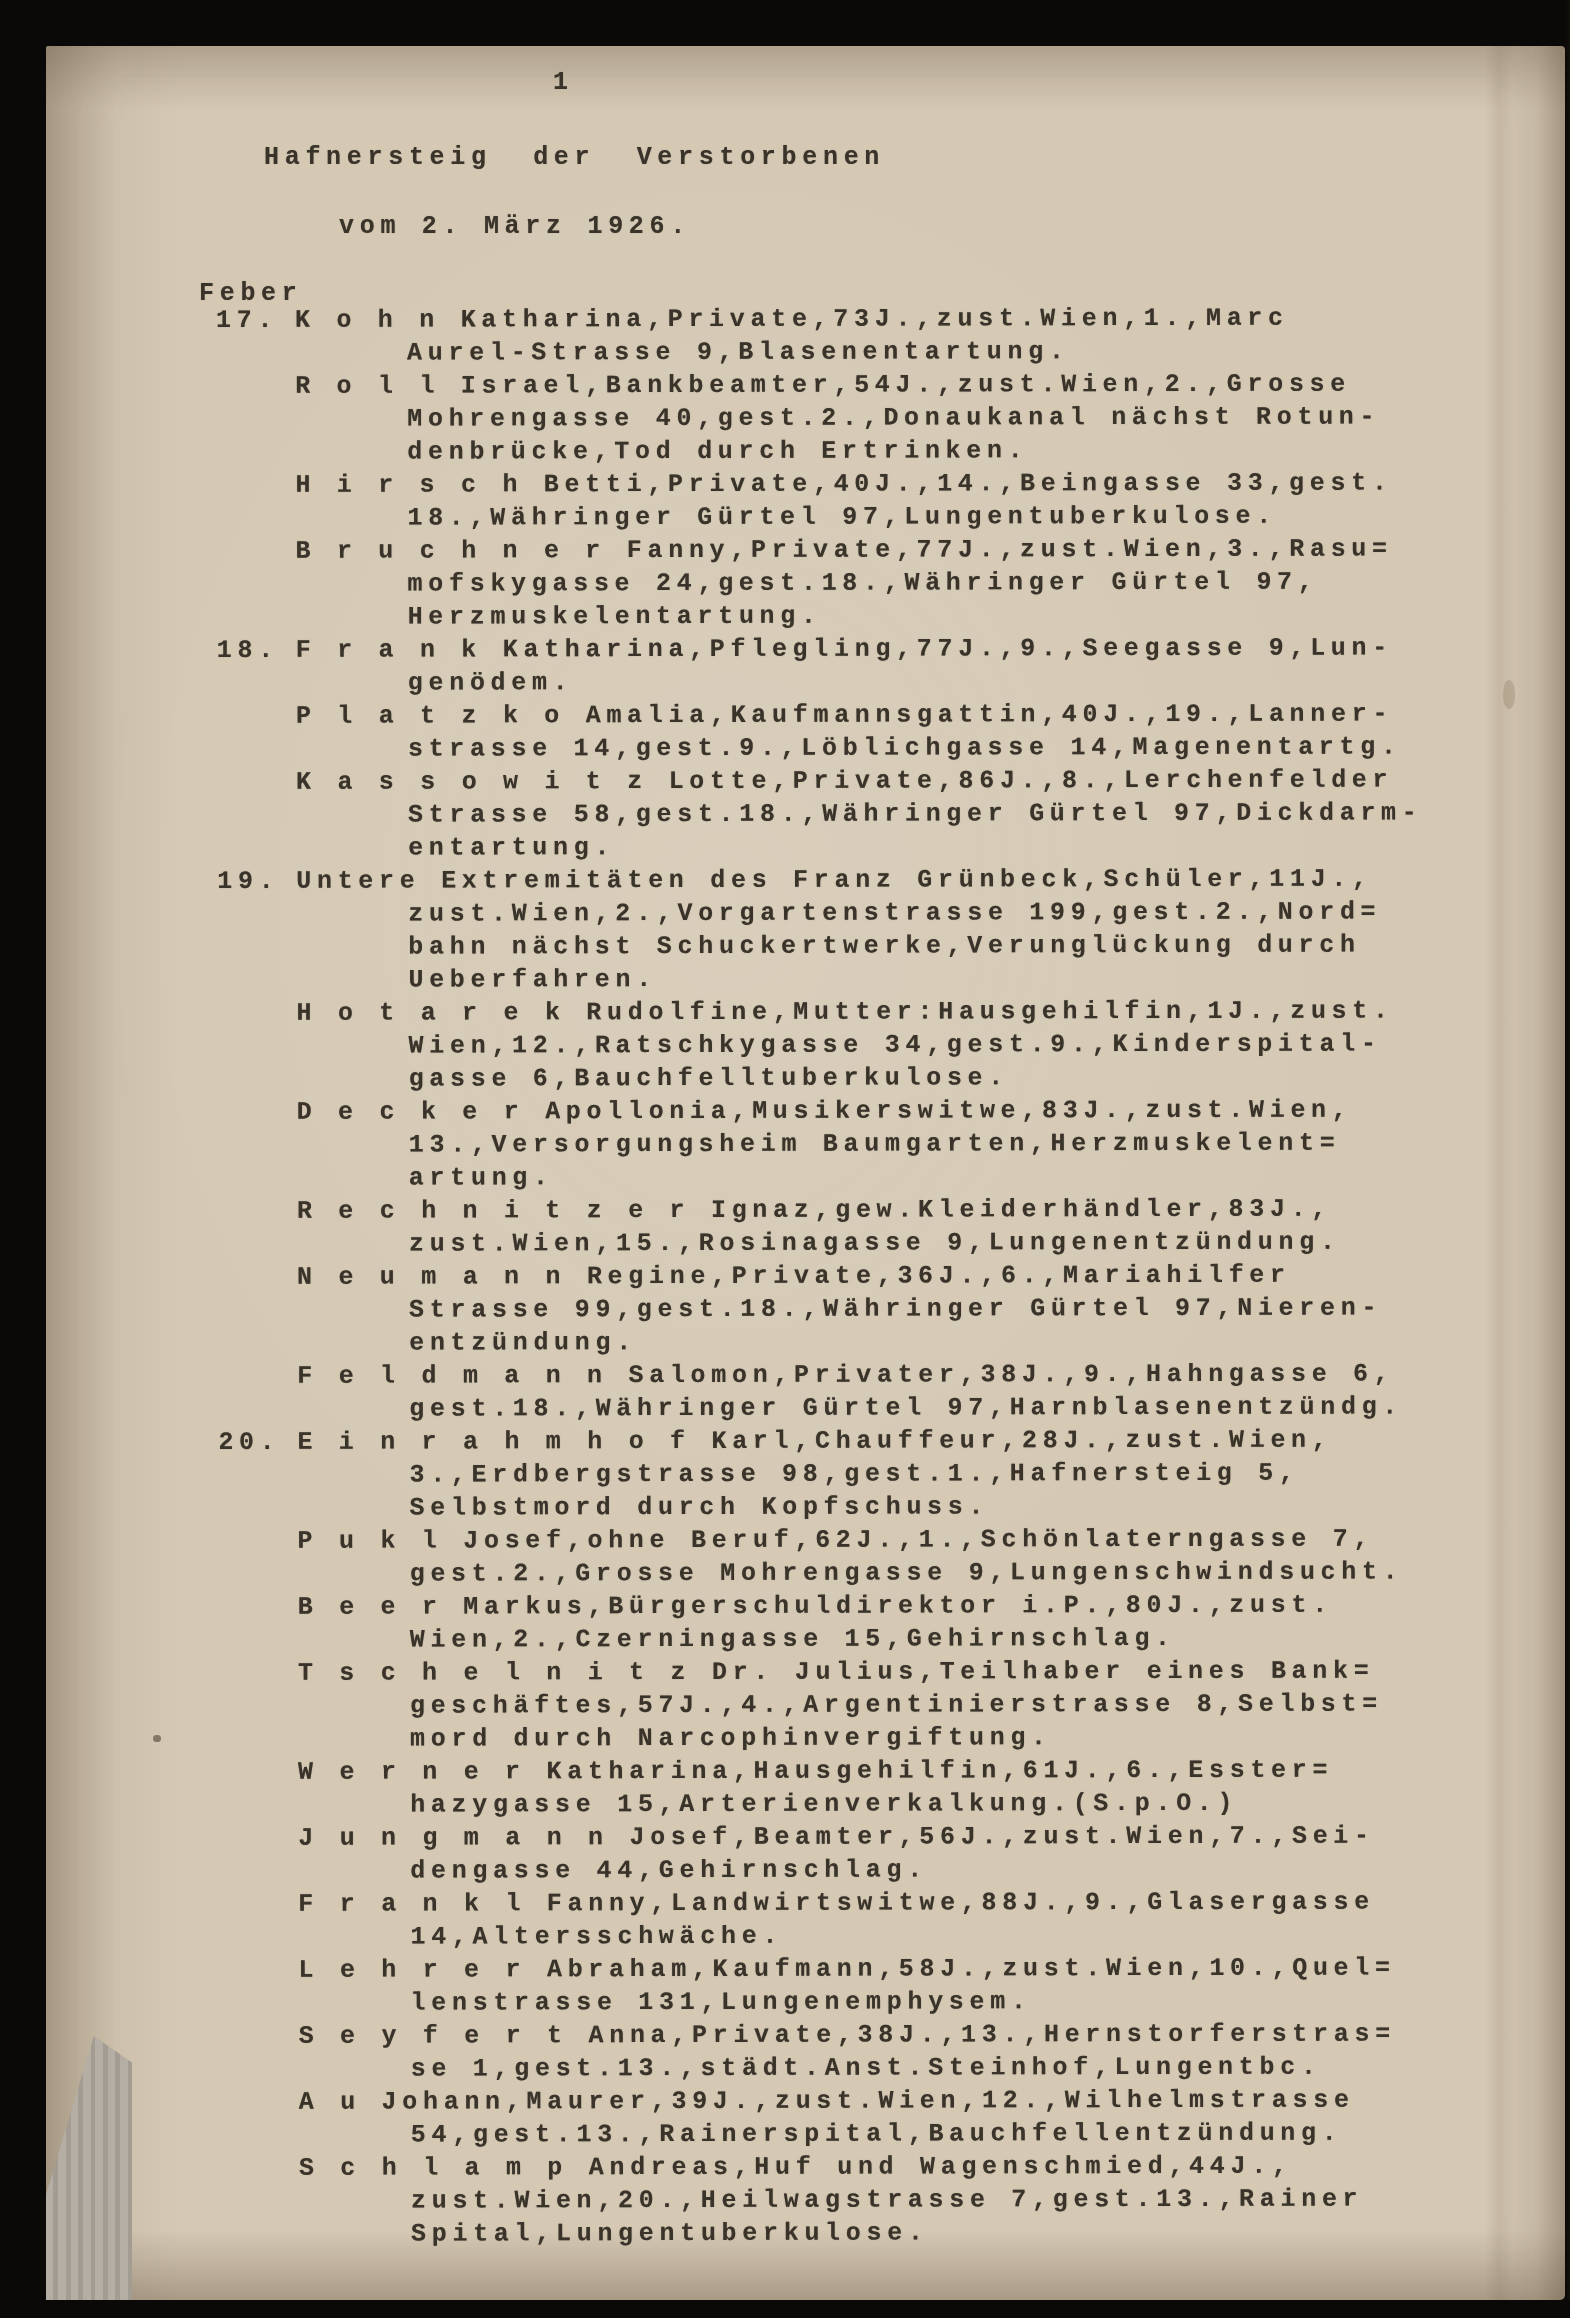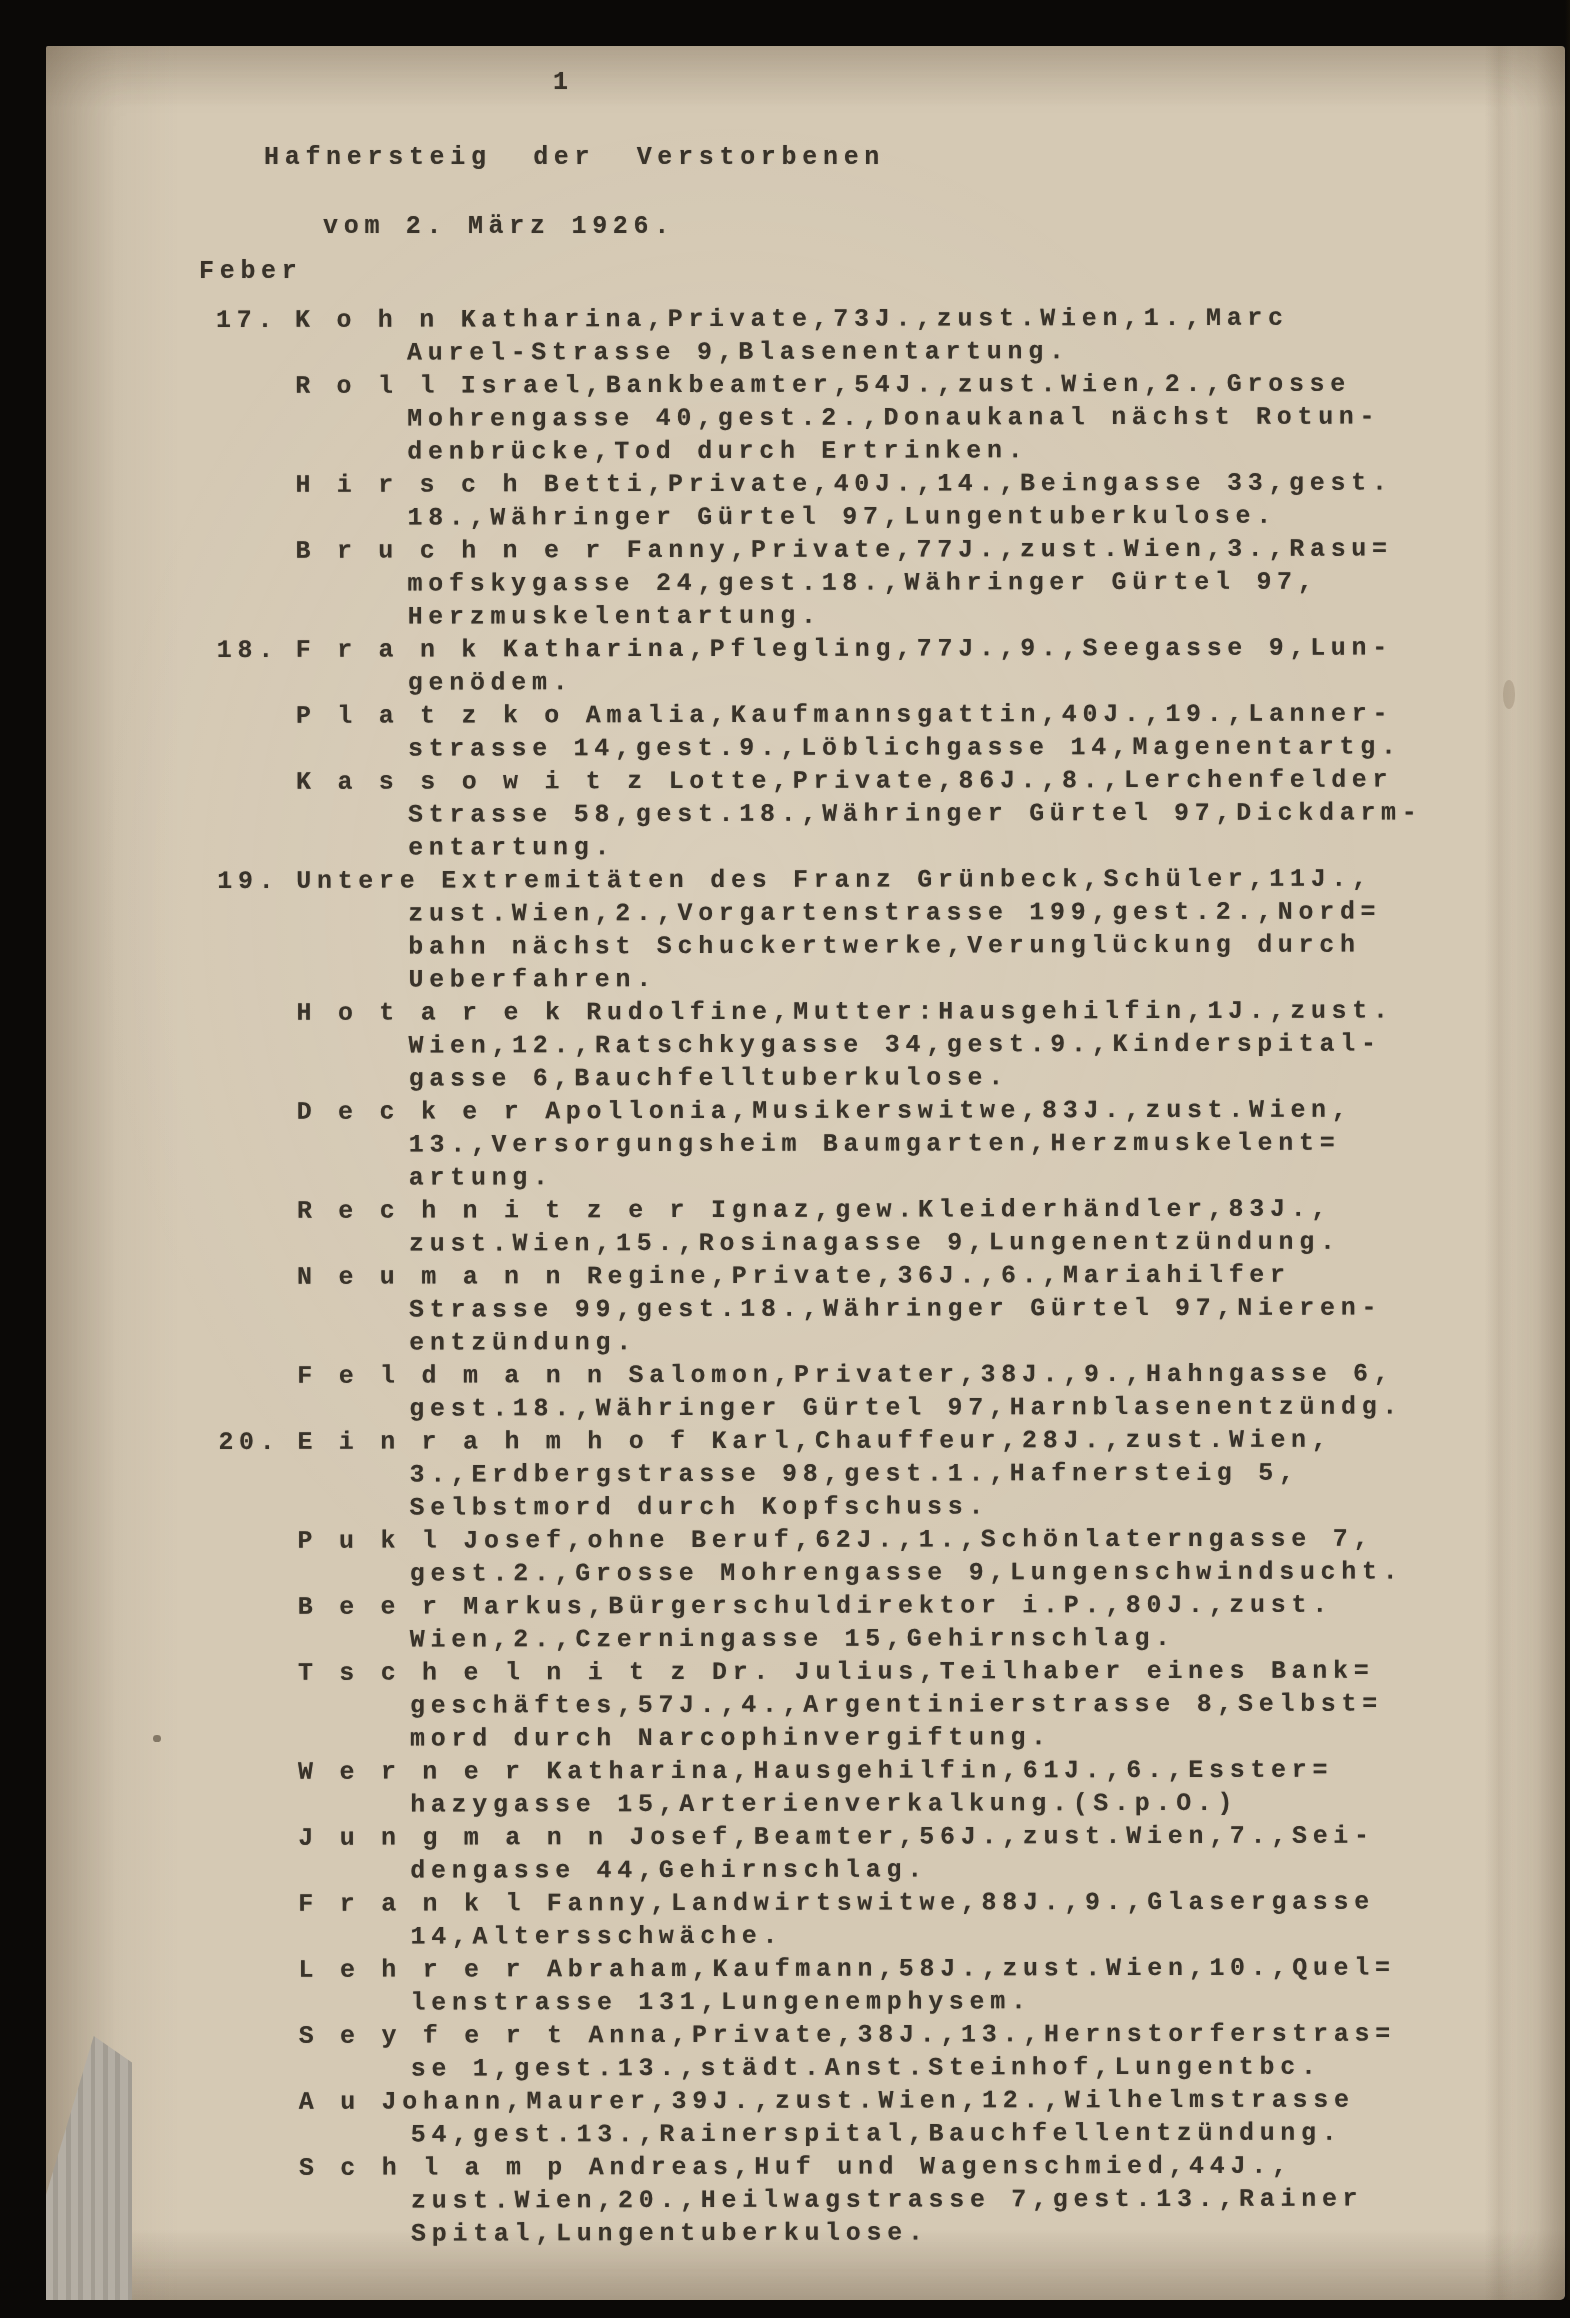--- a/index.html
+++ b/index.html
@@ -36,22 +36,22 @@
   
   .typed{
     position:absolute;
     color:var(--ink);
     font-size:25px;line-height:33px;font-weight:700;
     letter-spacing:5.7px;white-space:pre;
     text-shadow:0 0 1px rgba(57,49,40,.45);
   }
   .page-number{left:507px;top:20px;}
   .title{left:218px;top:95px;}
-  .subtitle{left:277px;top:164px;}
-  .month{left:153px;top:209px;}
+  .subtitle{left:293px;top:164px;}
+  .month{left:153px;top:231px;}
   .register{left:153px;top:258px;width:1303px;transform:rotate(-0.12deg);transform-origin:top left;}
   .group{position:relative;}
   .day{position:absolute;left:17px;top:0;}
   .entry{margin-left:96px;}
   .line{white-space:pre;}
   .line.cont{margin-left:112px;}
   
   .edge-top{position:absolute;top:0;left:0;width:100%;height:46px;background:var(--edge);z-index:4;}
   .edge-left{position:absolute;top:0;left:0;width:46px;height:100%;background:var(--edge);z-index:4;}
   .edge-bottom{position:absolute;bottom:0;left:0;width:100%;height:19px;background:var(--edge);z-index:5;}

